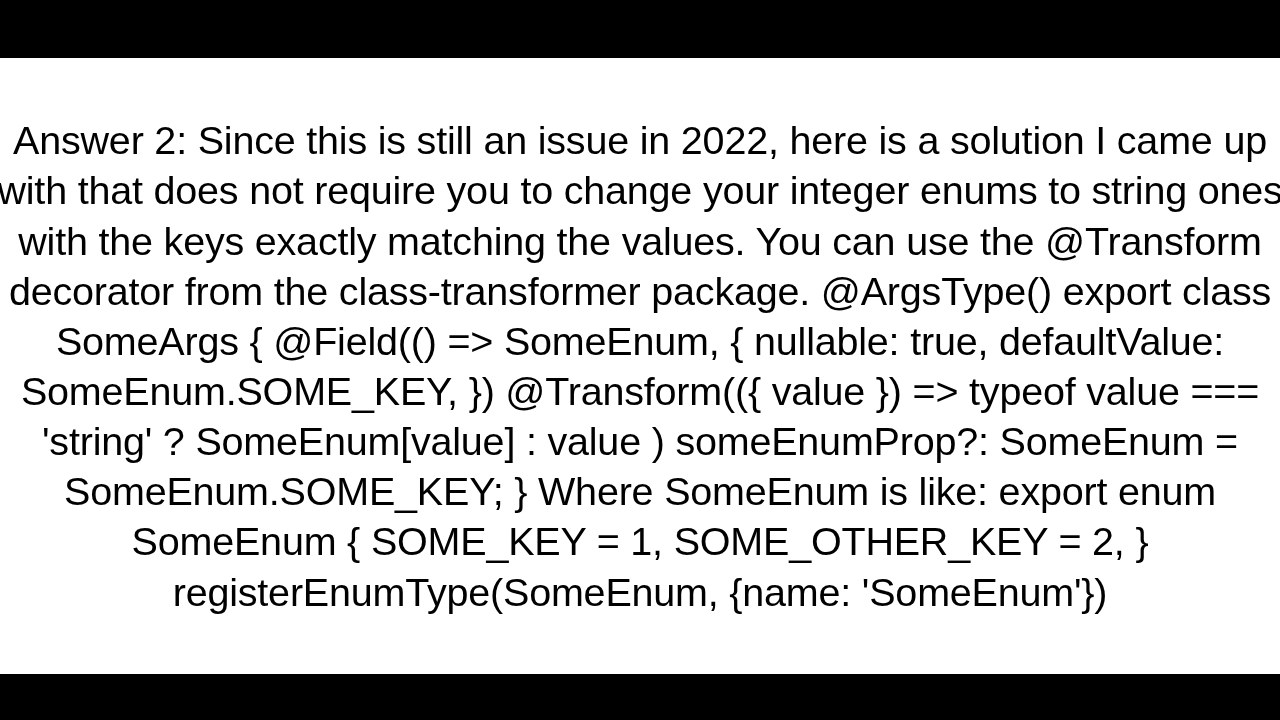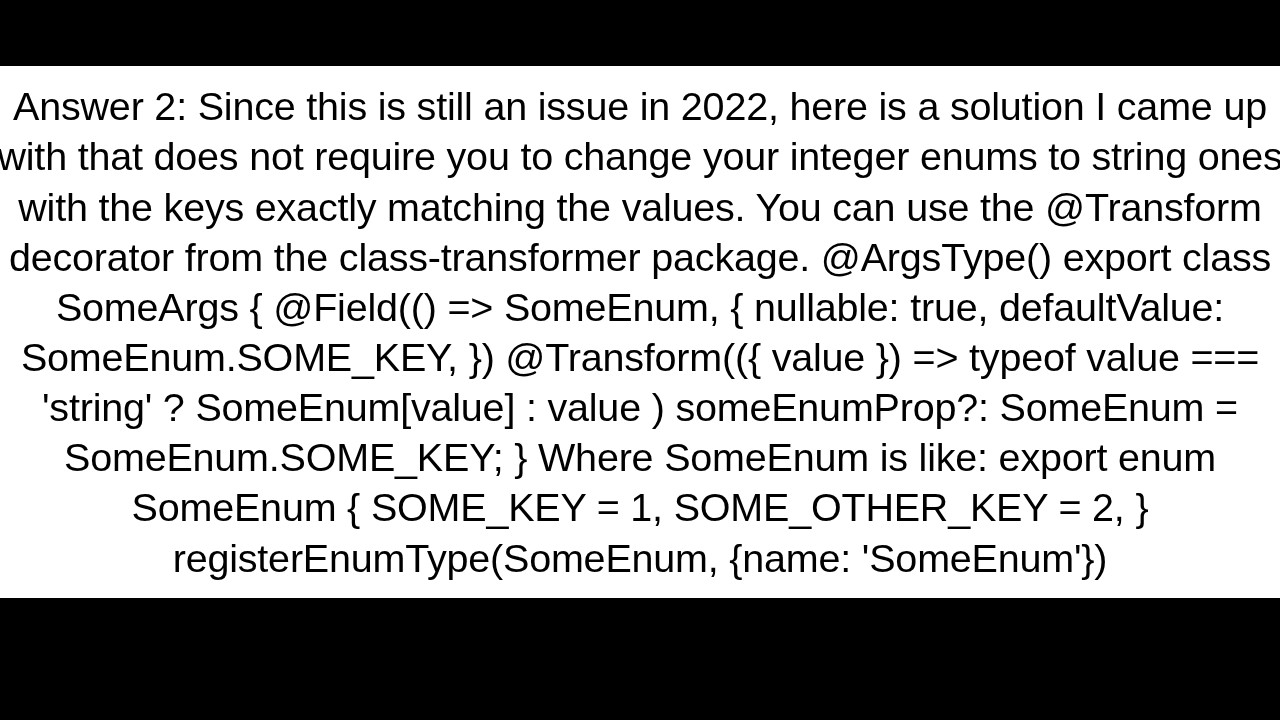--- a/index.html
+++ b/index.html
@@ -14,26 +14,25 @@
     }
     body {
       background: #000000;
       font-family: Arial, Helvetica, sans-serif;
     }
     .content-area {
       position: absolute;
       top: 58px;
       left: 0;
       width: 1280px;
-      height: 532px;
+      height: 616px;
       background: #ffffff;
       display: flex;
       align-items: center;
       justify-content: center;
-      margin-top: 8px;
     }
     .text-block {
       color: #000000;
       font-size: 39.5px;
       line-height: 1.27;
       text-align: center;
       width: 1300px;
       margin-left: -10px;
       margin-right: -10px;
       letter-spacing: -0.2px;

